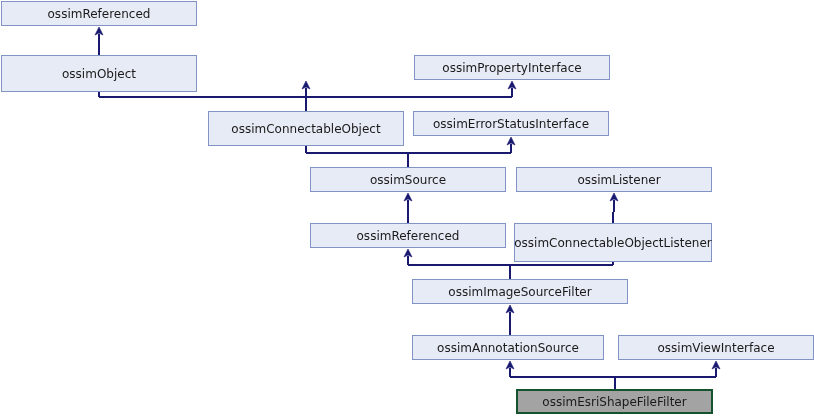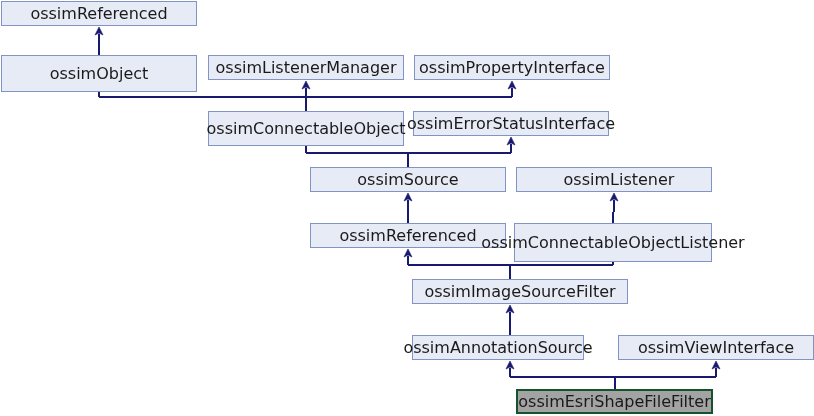--- a/index.html
+++ b/index.html
@@ -25,21 +25,21 @@
     height: 416px;
   }
   .node {
     position: absolute;
     box-sizing: border-box;
     display: flex;
     align-items: center;
     justify-content: center;
     background: #e7ebf5;
     border: 1px solid #8294c4;
-    font-size: 16px;
+    font-size: 12px;
     color: #1a1a1a;
     letter-spacing: 0px;
     white-space: nowrap;
     z-index: 2;
   }
   .node.highlight {
     background: #a3a3a3;
     border: 2px solid #14532d;
   }
   .node-label {
@@ -88,23 +88,20 @@
       <path d="M 716 361 L 712 369 L 716 367 L 720 369 Z" fill="#191970" stroke="#191970" stroke-width="0.6"></path>
       <line x1="716" y1="368" x2="716" y2="377" stroke="#191970" stroke-width="1.6" shape-rendering="crispEdges"></line>
       <line x1="615" y1="377" x2="615" y2="389" stroke="#191970" stroke-width="1.6" shape-rendering="crispEdges"></line>
     </svg>
 <div class="node" style="left: 1px; top: 1px; width: 196px; height: 25px;">
       <span class="node-label">ossimReferenced</span>
     </div>
     <div class="node" style="left: 1px; top: 55px; width: 196px; height: 37px;">
       <span class="node-label">ossimObject</span>
     </div>
-    <div class="node" style="left: 208px; top: 55px; width: 196px; height: 25px;">
-      <span class="node-label">ossimListenerManager</span>
-    </div>
     <div class="node" style="left: 414px; top: 55px; width: 196px; height: 25px;">
       <span class="node-label">ossimPropertyInterface</span>
     </div>
     <div class="node" style="left: 208px; top: 111px; width: 196px; height: 35px;">
       <span class="node-label">ossimConnectableObject</span>
     </div>
     <div class="node" style="left: 413px; top: 111px; width: 196px; height: 25px;">
       <span class="node-label">ossimErrorStatusInterface</span>
     </div>
     <div class="node" style="left: 310px; top: 167px; width: 196px; height: 25px;">
@@ -115,21 +112,21 @@
     </div>
     <div class="node" style="left: 310px; top: 223px; width: 196px; height: 25px;">
       <span class="node-label">ossimReferenced</span>
     </div>
     <div class="node" style="left: 514px; top: 223px; width: 198px; height: 39px;">
       <span class="node-label">ossimConnectableObjectListener</span>
     </div>
     <div class="node" style="left: 412px; top: 279px; width: 216px; height: 25px;">
       <span class="node-label">ossimImageSourceFilter</span>
     </div>
-    <div class="node" style="left: 412px; top: 335px; width: 172px; height: 25px;">
+    <div class="node" style="left: 412px; top: 335px; width: 192px; height: 25px;">
       <span class="node-label">ossimAnnotationSource</span>
     </div>
     <div class="node" style="left: 618px; top: 335px; width: 196px; height: 25px;">
       <span class="node-label">ossimViewInterface</span>
     </div>
     <div class="node highlight" style="left: 516px; top: 389px; width: 197px; height: 25px;">
       <span class="node-label">ossimEsriShapeFileFilter</span>
     </div>
   </div>
 

